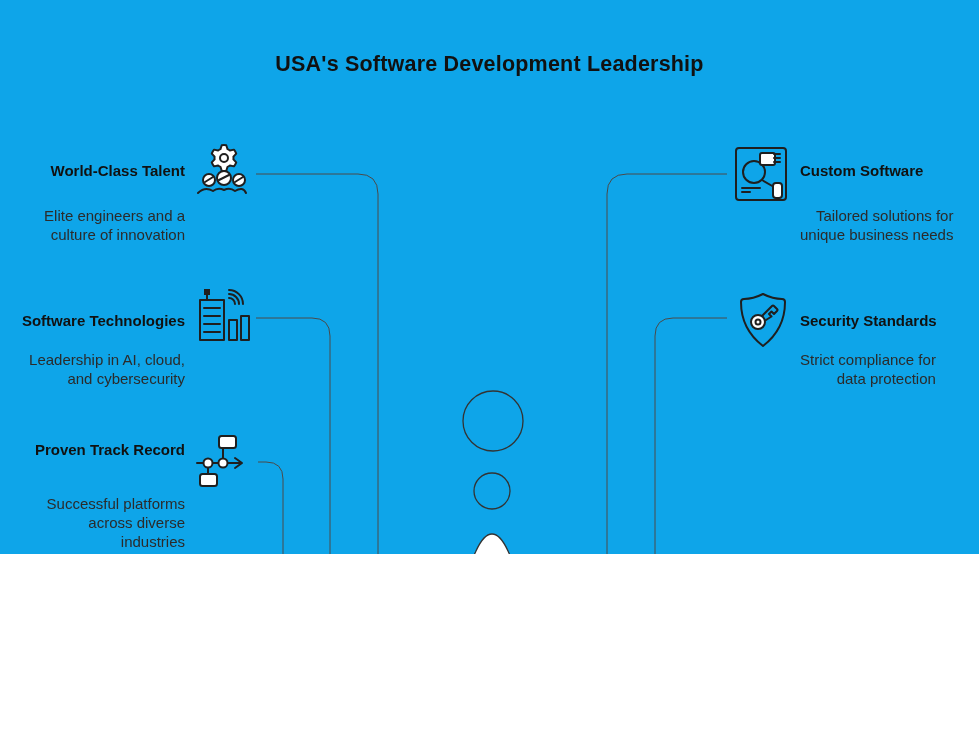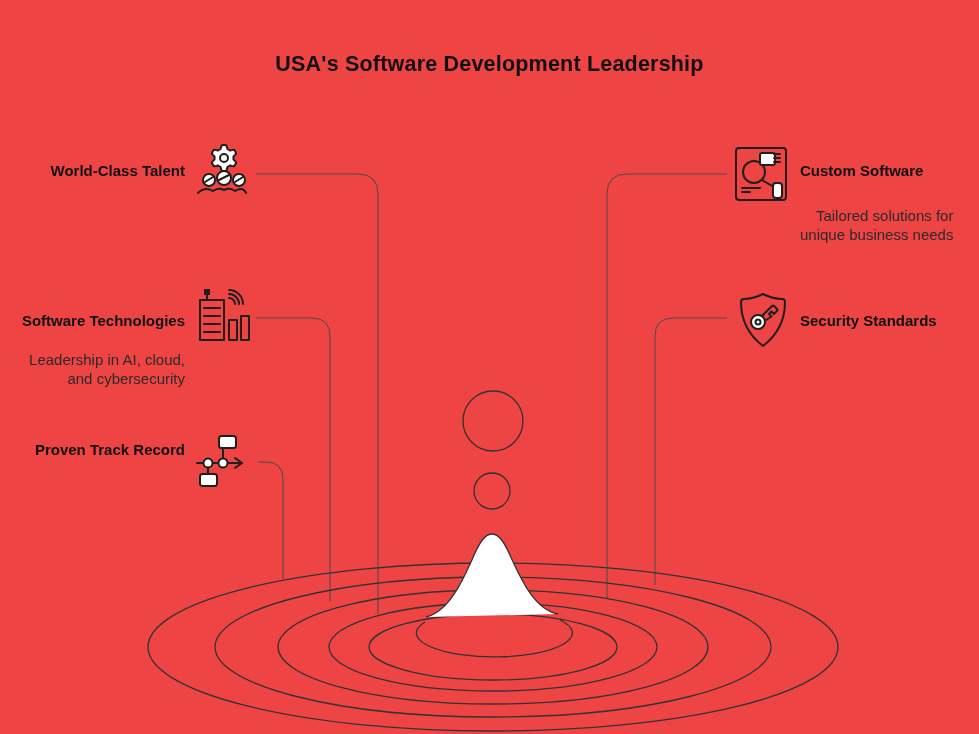--- a/index.html
+++ b/index.html
@@ -1,17 +1,17 @@
 <!DOCTYPE html>
 <html><head>
 <meta charset="utf-8">
 <style>
   html,body{margin:0;padding:0;background:#ffffff;}
   .canvas{
-    position:relative;width:979px;height:734px;background:#ef4444;overflow:hidden;
+    position:relative;width:979px;height:554px;background:#0ea5e9;overflow:hidden;
     font-family:"Liberation Sans","DejaVu Sans",sans-serif;color:#1a1a1a;
   }
   .title{
     position:absolute;left:0;right:0;top:52px;margin:0;
     text-align:center;font-size:21.5px;font-weight:700;letter-spacing:.2px;color:#111;
   }
   .scene{position:absolute;left:0;top:0;width:979px;height:734px;pointer-events:none;}
   .icon{position:absolute;}
   .tb{position:absolute;font-size:15px;line-height:19px;}
   .lbl{font-weight:700;white-space:nowrap;color:#111;}
@@ -111,26 +111,33 @@
   </svg>
 
   <svg class="icon i-ss" width="54" height="58" viewBox="0 0 54 58">
     <path class="ic" d="M27,3 C33,6 41,8 46,8 C48,8 49,9 49,11 C49,27 44,42 27,55 C10,42 5,27 5,11 C5,9 6,8 8,8 C13,8 21,6 27,3 Z"></path>
     <path class="ic" d="M26,25 L36,15 Q37,14 38,15 L41,18 Q42,19 41,20 L38,23 L35.5,20.5 L33,23 L35.5,25.5 L30,29"></path>
     <circle class="icw" cx="22" cy="31" r="7"></circle>
     <circle class="ic" cx="22" cy="31" r="2.5"></circle>
   </svg>
 
   <div class="tb col-left r1-lbl lbl">World-Class Talent</div>
+  <div class="tb col-left r1-dsc dsc">Elite engineers and a
+culture of innovation</div>
 
   <div class="tb col-left r2-lbl lbl">Software Technologies</div>
   <div class="tb col-left r2-dsc dsc">Leadership in AI, cloud,
 and cybersecurity</div>
 
   <div class="tb col-left r3-lbl lbl">Proven Track Record</div>
+  <div class="tb col-left r3-dsc dsc">Successful platforms
+across diverse
+industries</div>
 
   <div class="tb col-right r1-lbl lbl">Custom Software</div>
   <div class="tb col-right r1-dsc dsc">Tailored solutions for
 unique business needs</div>
 
   <div class="tb col-right r2-lbl lbl">Security Standards</div>
+  <div class="tb col-right r2-dsc dsc">Strict compliance for
+data protection</div>
 
 </div>
 
 </body></html>

